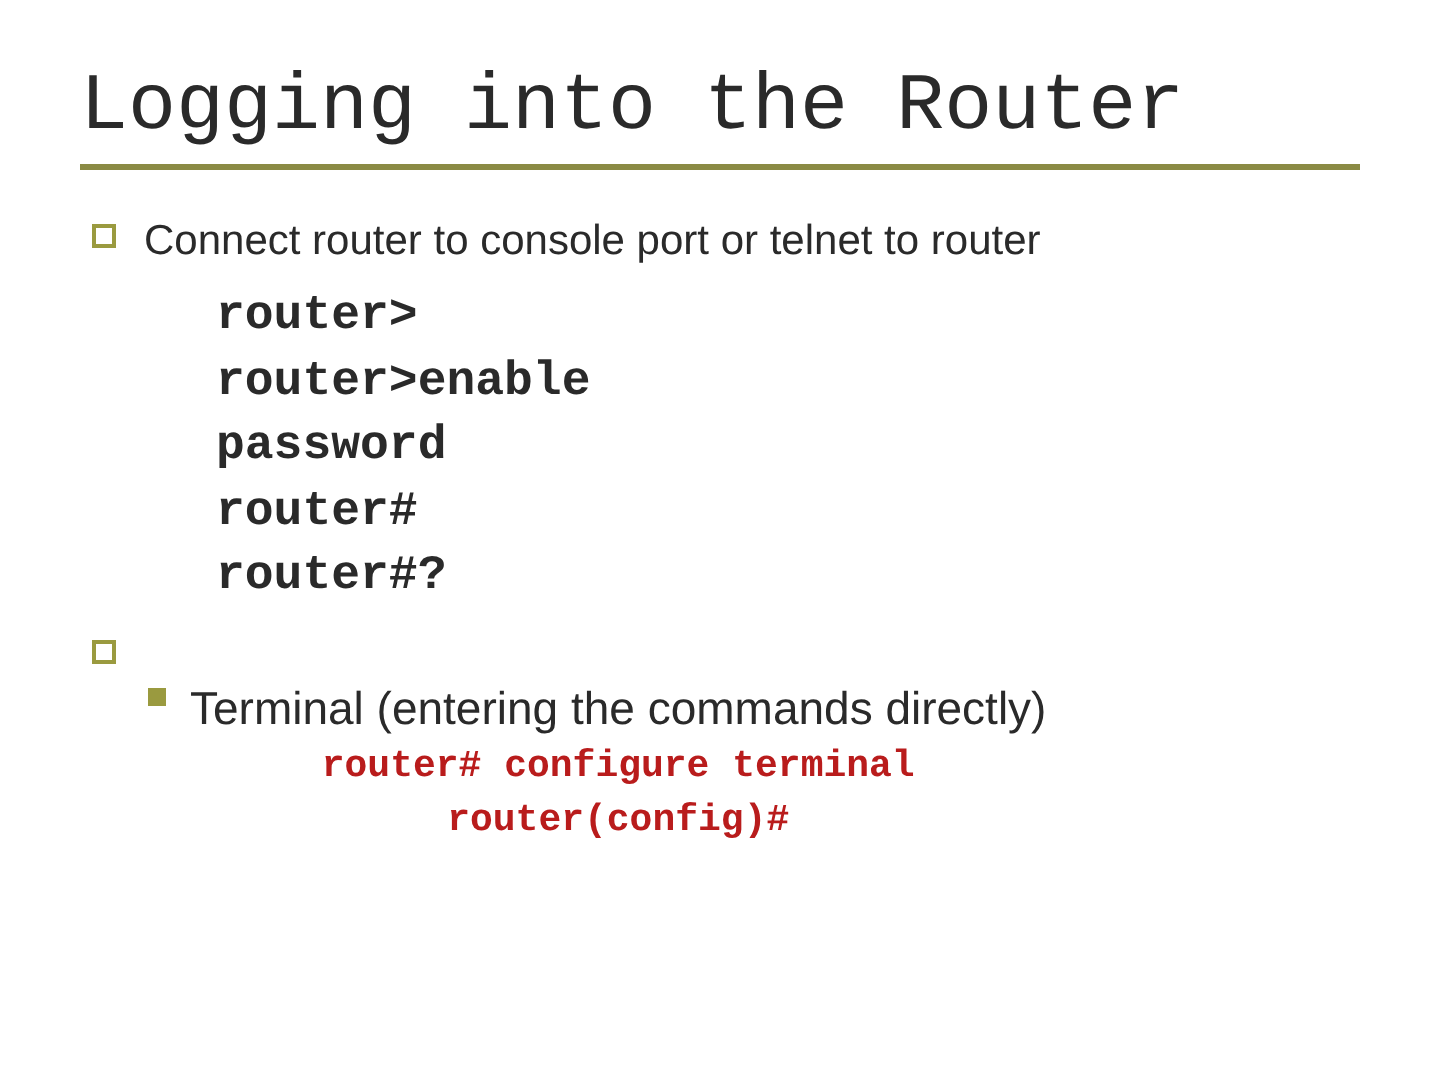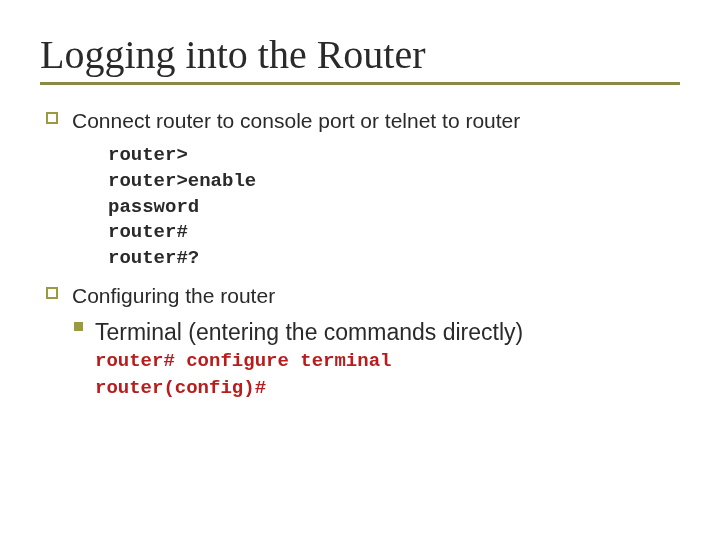--- a/index.html
+++ b/index.html
@@ -11,37 +11,38 @@
     font-family: Verdana, Geneva, sans-serif;
     color: #222;
   }
   .slide {
     box-sizing: border-box;
     width: 720px;
     height: 540px;
     padding: 34px 40px 40px 40px;
   }
   .title {
-    font-family: Liberation Serif, serif;
+    font-family: Liberation Mono, monospace;
     font-size: 40px;
     font-weight: normal;
     color: #2a2a2a;
     margin: 0 0 6px 0;
     line-height: 1.05;
   }
   .title-underline {
     height: 3px;
     background: #8a8a44;
     width: 100%;
     margin-bottom: 22px;
   }
   .bullet-row {
     display: flex;
     align-items: flex-start;
     margin-top: 6px;
+    text-align: center;
   }
   .bullet-square {
     width: 12px;
     height: 12px;
     border: 2px solid #9a9a3f;
     margin-top: 5px;
     margin-right: 14px;
     flex: 0 0 auto;
     box-sizing: border-box;
   }
@@ -54,21 +55,21 @@
     flex: 0 0 auto;
   }
   .bullet-text {
     font-size: 21px;
     line-height: 1.35;
     color: #2a2a2a;
   }
   .code-block {
     margin: 8px 0 10px 62px;
     font-family: "Courier New", Courier, monospace;
-    font-size: 19px;
+    font-size: 24px;
     font-weight: bold;
     line-height: 1.35;
     color: #2a2a2a;
     white-space: pre;
   }
   .sub-block {
     margin-left: 28px;
     margin-top: 2px;
   }
   .sub-text {
@@ -102,21 +103,20 @@
       <div class="bullet-text">Connect router to console port or telnet to router</div>
     </div>
     <div class="code-block">router&gt;
 router&gt;enable
 password
 router#
 router#?</div>
 
     <div class="bullet-row">
       <div class="bullet-square"></div>
-      <div class="bullet-text">Configuring the router</div>
     </div>
 
     <div class="sub-block">
       <div class="bullet-row">
         <div class="bullet-small"></div>
         <div>
           <div class="sub-text">Terminal (entering the commands directly)</div>
           <div class="sub-code">router# configure terminal
 router(config)#</div>
         </div>

